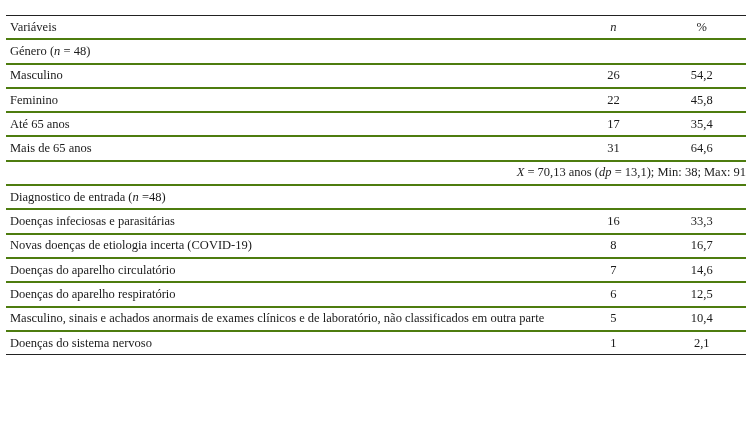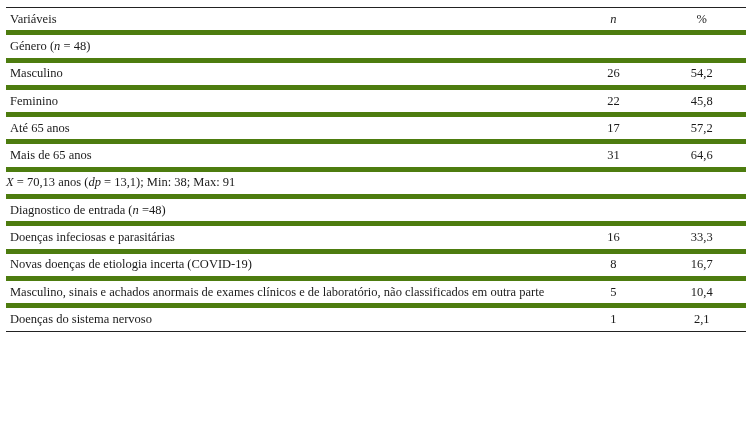--- a/index.html
+++ b/index.html
@@ -1,32 +1,32 @@
 <!DOCTYPE html>
 <html><head>
   <meta charset="utf-8">
   <style>
     html, body { margin: 0; padding: 0; background: #ffffff; }
     body { width: 750px; height: 434px; overflow: hidden; position: relative; }
     .tbl {
-      position: absolute; left: 6px; top: 7px; width: 740px;
+      position: absolute; left: 6px; top: 15px; width: 740px;
       border-collapse: collapse;
       font-family: "Liberation Serif", "DejaVu Serif", serif;
       font-size: 12.5px; color: #1a1a1a;
     }
     .tbl td {
       height: 22.3px; padding: 0 0 0 4px;
-      border-top: 5px solid #4d7c0f; border-bottom: 1px solid #222;
+      border-top: 2px solid #4d7c0f; border-bottom: 1px solid #222;
       white-space: nowrap; vertical-align: middle;
     }
     .tbl tr:first-child td { border-top: 1.2px solid #222; }
     .c-var { width: 560px; }
     .c-n { width: 90px; text-align: center; padding-left: 0 !important; padding-right: 0; }
     .c-p { width: 90px; text-align: center; padding-left: 0 !important; padding-right: 0; }
-    .tbl td.span { text-align: left; padding-left: 0; }
+    .tbl td.span { text-align: right; padding-left: 0; }
     i { font-style: italic; }
   </style>
 </head>
 <body>
 
 <table class="tbl">
   <tbody>
       <tr>
     <td class="c-var">Variáveis</td>
     <td class="c-n"><i>n</i></td>
@@ -45,21 +45,21 @@
   </tr>
   <tr>
     <td class="c-var">Feminino</td>
     <td class="c-n">22</td>
     <td class="c-p">45,8</td>
   </tr>
 
   <tr>
     <td class="c-var">Até 65 anos</td>
     <td class="c-n">17</td>
-    <td class="c-p">57,2</td>
+    <td class="c-p">35,4</td>
   </tr>
   <tr>
     <td class="c-var">Mais de 65 anos</td>
     <td class="c-n">31</td>
     <td class="c-p">64,6</td>
   </tr>
 
   <tr>
     <td class="span" colspan="3"><i>X</i><span> = 70,13 anos (</span><i>dp</i><span> = 13,1); Min: 38; Max: 91</span></td>
   </tr>
@@ -73,20 +73,30 @@
     <td class="c-var">Doenças infeciosas e parasitárias</td>
     <td class="c-n">16</td>
     <td class="c-p">33,3</td>
   </tr>
   <tr>
     <td class="c-var">Novas doenças de etiologia incerta (COVID-19)</td>
     <td class="c-n">8</td>
     <td class="c-p">16,7</td>
   </tr>
   <tr>
+    <td class="c-var">Doenças do aparelho circulatório</td>
+    <td class="c-n">7</td>
+    <td class="c-p">14,6</td>
+  </tr>
+  <tr>
+    <td class="c-var">Doenças do aparelho respiratório</td>
+    <td class="c-n">6</td>
+    <td class="c-p">12,5</td>
+  </tr>
+  <tr>
     <td class="c-var">Masculino, sinais e achados anormais de exames clínicos e de laboratório, não classificados em outra parte</td>
     <td class="c-n">5</td>
     <td class="c-p">10,4</td>
   </tr>
   <tr>
     <td class="c-var">Doenças do sistema nervoso</td>
     <td class="c-n">1</td>
     <td class="c-p">2,1</td>
   </tr>
 </tbody>

